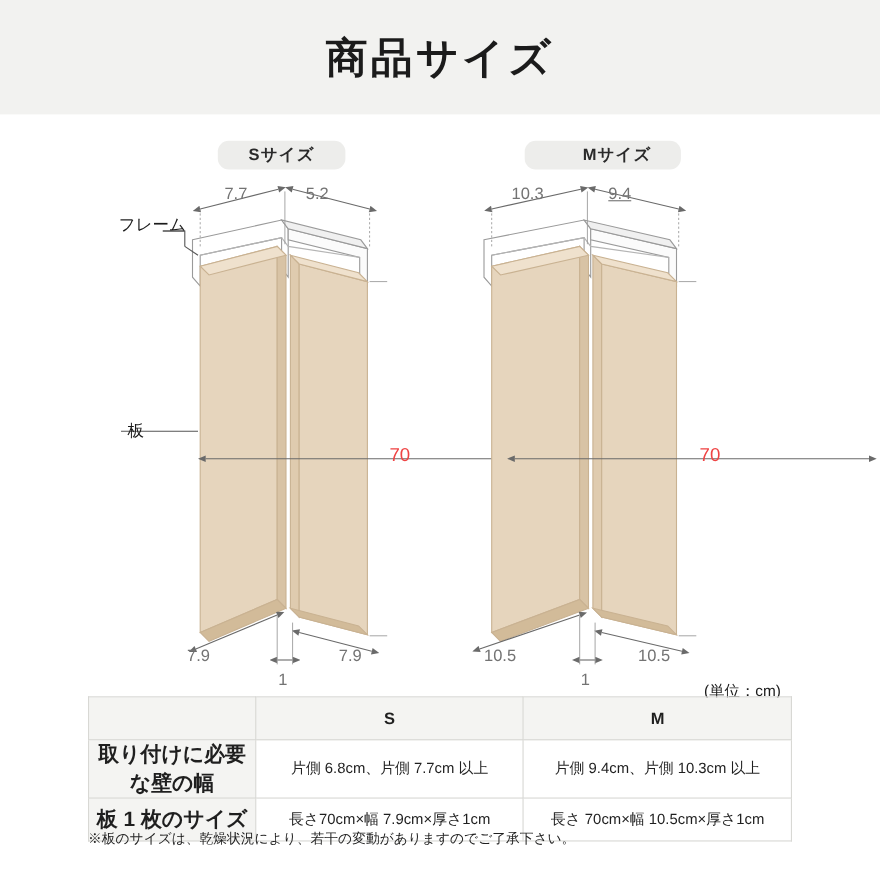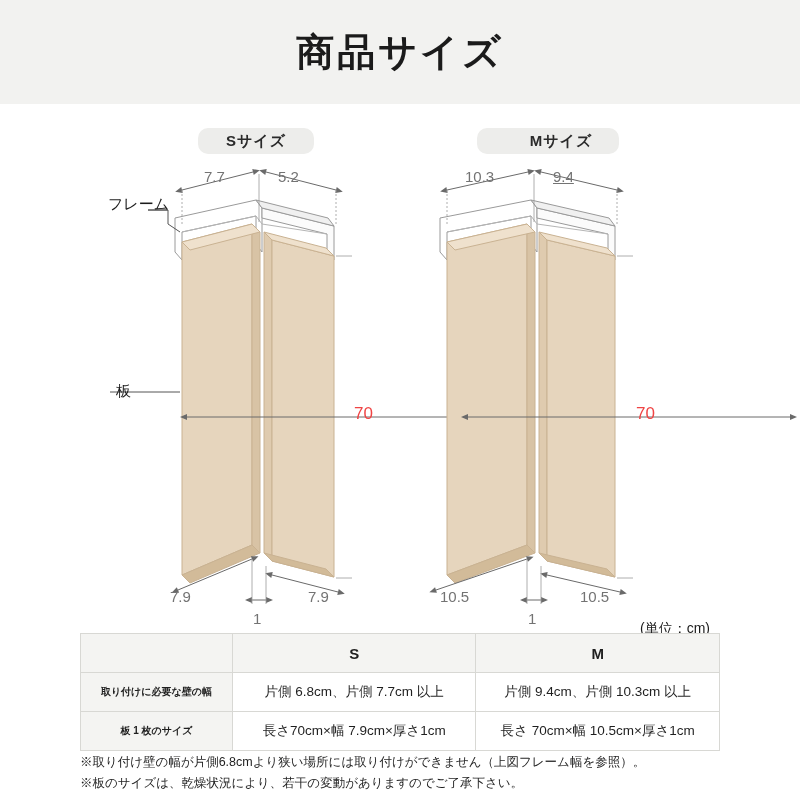--- a/index.html
+++ b/index.html
@@ -109,21 +109,21 @@
   }
   .spec-table thead th {
     background: #f4f4f2;
     font-weight: bold;
     font-size: 15px;
   }
   .spec-table thead th.blank { background: #f4f4f2; }
   .spec-table tbody th {
     background: #f4f4f2;
     font-weight: bold;
-    font-size: 10px;
+    font-size: 19px;
     width: 152px;
   }
   .col-s { width: 244px; }
   .col-m { width: 244px; }
 
   
   .notes {
     position: absolute;
     left: 80px;
     top: 752px;
@@ -278,17 +278,16 @@
       </tr>
       <tr>
         <th>板 1 枚のサイズ</th>
         <td>長さ70cm×幅 7.9cm×厚さ1cm</td>
         <td>長さ 70cm×幅 10.5cm×厚さ1cm</td>
       </tr>
     </tbody>
   </table>
 
   <div class="notes">
-    <span class="note-line">※取り付け壁の幅が片側6.8cmより狭い場所には取り付けができません（上図フレーム幅を参照）。</span>
     <span class="note-line">※板のサイズは、乾燥状況により、若干の変動がありますのでご了承下さい。</span>
   </div>
 
 </div>
 
 </body></html>

